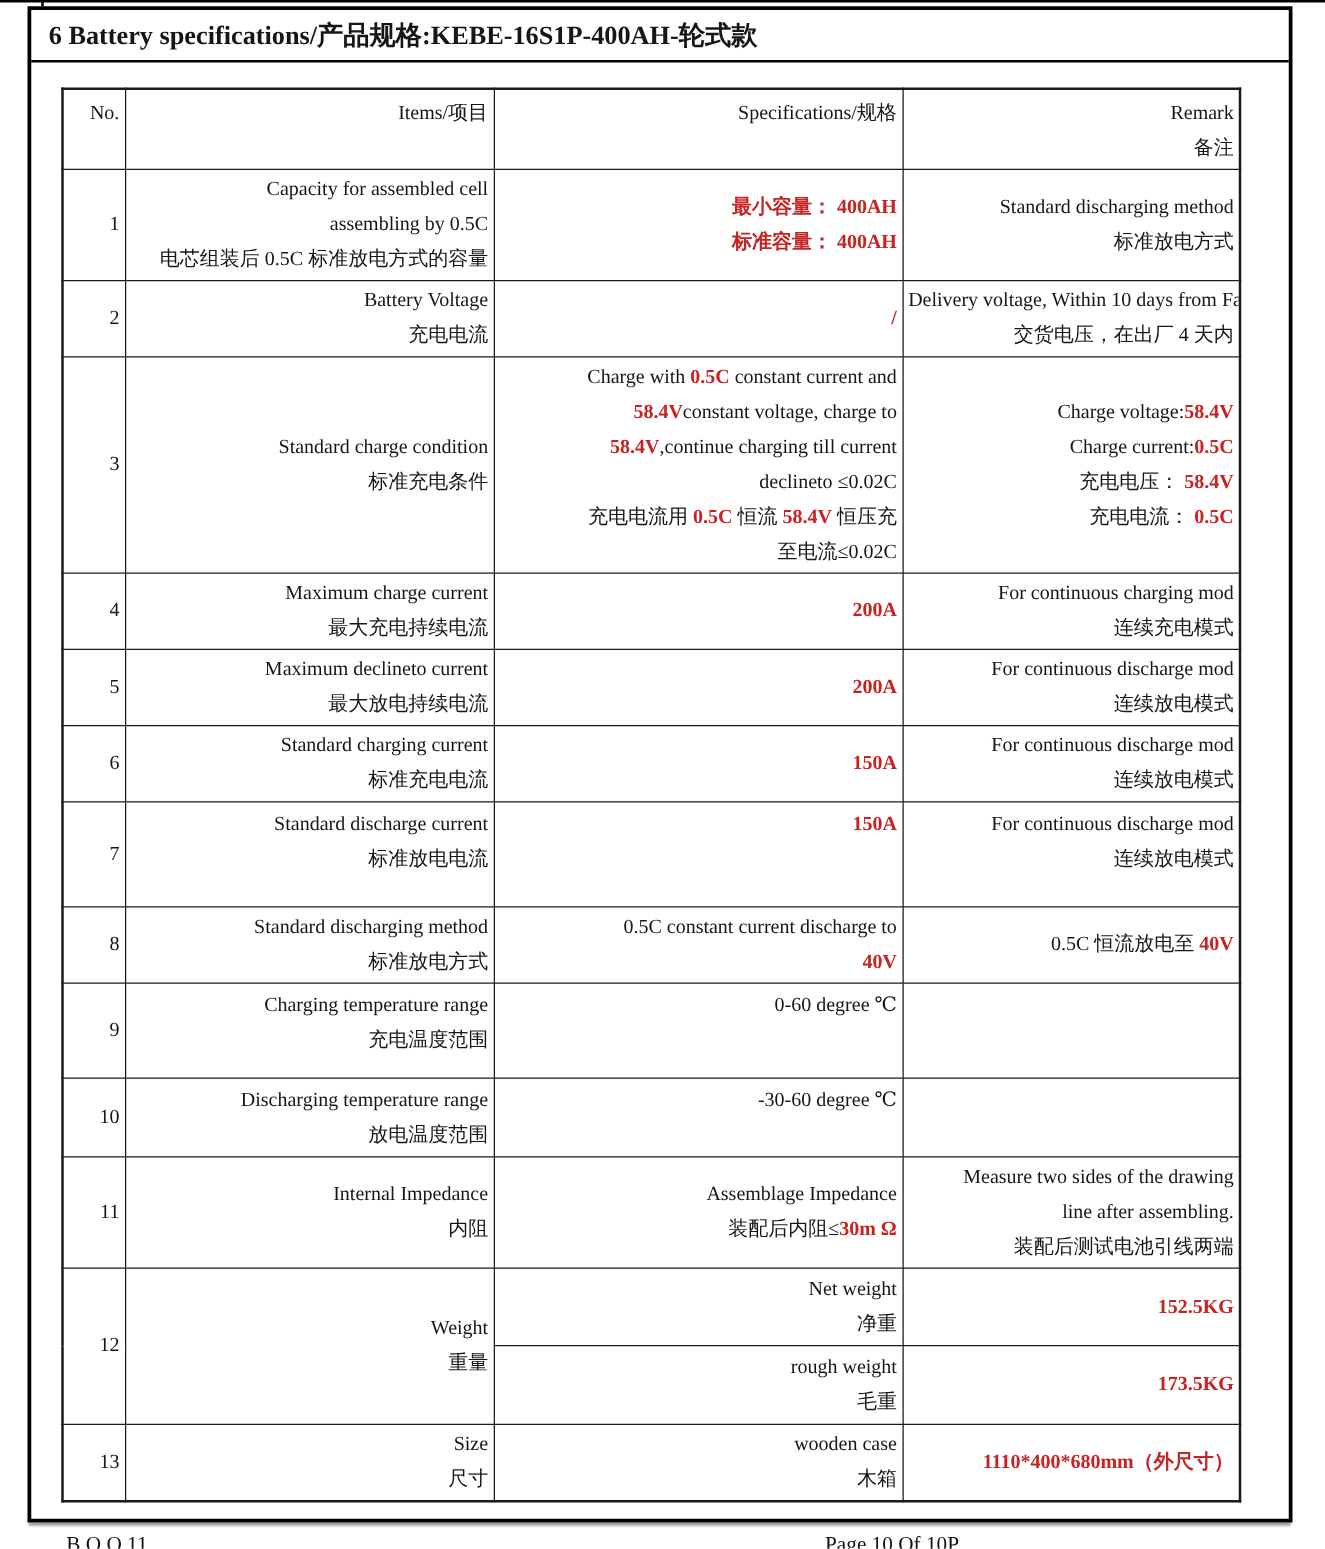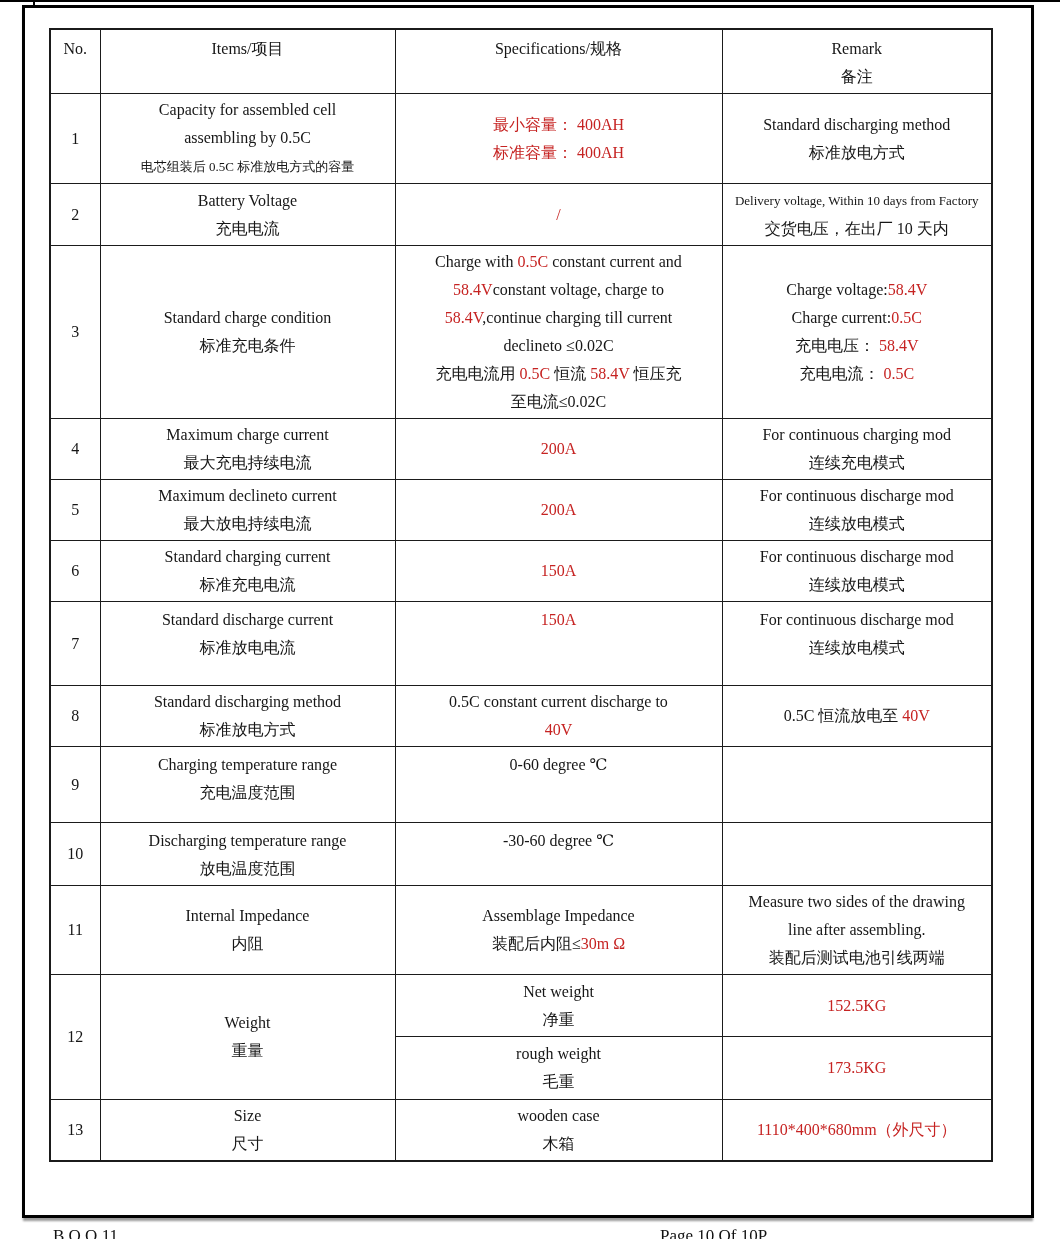--- a/index.html
+++ b/index.html
@@ -18,40 +18,41 @@
   }
   .title{
     font-weight:bold;font-size:21px;line-height:27px;
     padding:7px 12px 6px 14px;border-bottom:2px solid #000;
   }
   table.spec{
     margin:20px 0 0 24px;width:942px;table-layout:fixed;
     border-collapse:collapse;border:2px solid #1b1b1b;
   }
   th,td{
-    border:1px solid #1b1b1b;text-align:center;vertical-align:middle;
+    border:1px solid #1b1b1b;text-align:right;vertical-align:middle;
     padding:2px 4px;box-sizing:border-box;overflow:hidden;
     font-weight:normal;
   }
   th{vertical-align:top;padding-top:5px;}
   td.vtop{vertical-align:top;padding-top:4px;}
   .ln{line-height:28px;white-space:nowrap;}
-  .red{color:var(--red,#cc2020);}
-  .sm{font-size:13px;}
+  .red{color:var(--red,#cc2020);font-weight:bold;}
+  .sm{font-size:16px;}
   .footer-text{position:absolute;top:1226px;font-size:17px;color:#111;}
   .footer-left{left:53px;}
   .footer-right{left:660px;}
 </style>
 </head>
 <body>
 
 <div class="top-line"></div>
 <div class="top-stub"></div>
 
 <div class="sheet">
+  <div class="title">6 Battery specifications/产品规格:KEBE-16S1P-400AH-轮式款</div>
   <table class="spec">
       <colgroup>
         <col style="width: 50px;">
         <col style="width: 295px;">
         <col style="width: 327px;">
         <col style="width: 270px;">
       </colgroup>
       <thead>
         <tr style="height: 55px;">
           <th>
@@ -94,21 +95,21 @@
           </td>
           <td>
             <div class="ln"><span>Battery Voltage</span></div>
             <div class="ln"><span>充电电流</span></div>
           </td>
           <td>
             <div class="ln"><span class="red">/</span></div>
           </td>
           <td>
             <div class="ln"><span class="sm">Delivery voltage, Within 10 days from Factory</span></div>
-            <div class="ln"><span>交货电压，在出厂  10 天内</span></div>
+            <div class="ln"><span>交货电压，在出厂  4 天内</span></div>
           </td>
         </tr>
         <tr style="height: 170px;">
           <td>
             <div class="ln"><span>3</span></div>
           </td>
           <td>
             <div class="ln"><span>Standard charge condition</span></div>
             <div class="ln"><span>标准充电条件</span></div>
           </td>

